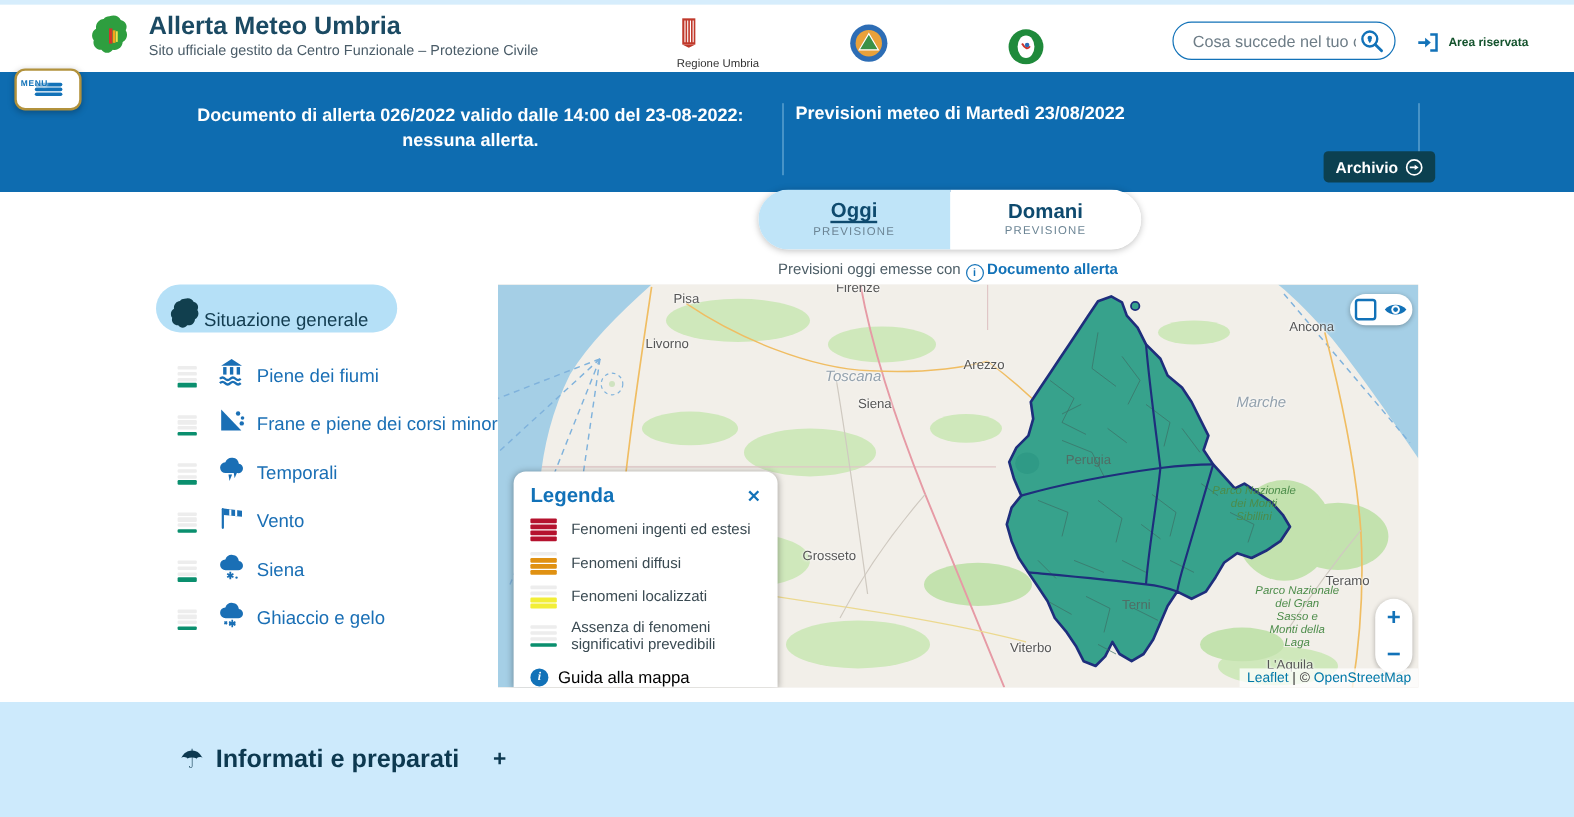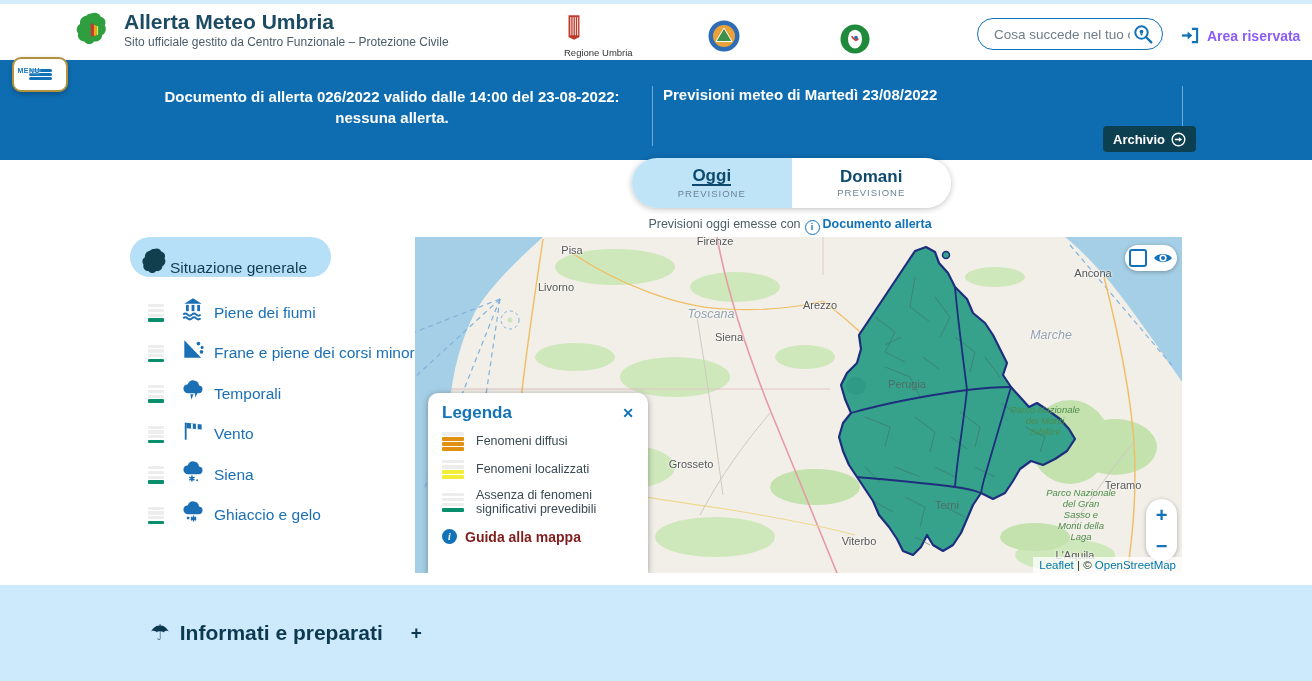--- a/index.html
+++ b/index.html
@@ -16,21 +16,21 @@
   .regione-logo{position:absolute;left:24px;top:2px;width:92px;}
   .regione-label{font-size:9.5px;color:#333;margin-top:1px;}
   .pc-logo{position:absolute;left:168px;top:8px;}
   .cf-logo{position:absolute;left:300px;top:12px;}
   .search-pill{position:absolute;left:977px;top:14px;width:186px;height:32px;border:1.5px solid #1272b8;
                border-radius:17px;background:#fff;display:flex;align-items:center;padding:0 8px 0 14px;box-sizing:border-box;}
   .search-pill input{border:none;outline:none;flex:1;min-width:0;font-size:13.5px;color:#333;
                      font-family:"Liberation Sans",sans-serif;background:transparent;}
   .search-pill input::placeholder{color:#6e7d87;}
   .area-riservata{position:absolute;left:1180px;top:22px;display:flex;align-items:center;gap:8px;cursor:pointer;}
-  .area-riservata span{font-size:14px;font-weight:bold;color:#8b5cf6;}
+  .area-riservata span{font-size:10px;font-weight:bold;color:#14532d;}
 
   
   .menu-btn{position:absolute;left:12px;top:57px;width:56px;height:35px;background:#fff;border:2px solid #b2923c;
             border-radius:9px;box-shadow:0 2px 5px rgba(0,0,0,.25);z-index:30;cursor:pointer;
             display:flex;flex-direction:column;align-items:center;justify-content:center;gap:2px;padding:0;}
   .menu-btn .hl{width:23px;height:3px;border-radius:2px;background:#1272b8;margin:1px 0;}
   .menu-btn .mlabel{font-size:7px;font-weight:bold;color:#1272b8;letter-spacing:.5px;margin-top:1px;}
 
   
   .banner{position:absolute;left:0;top:60px;width:1312px;height:100px;background:#0e6cb0;}
@@ -92,21 +92,21 @@
           border-radius:10px 10px 0 0;box-shadow:0 1px 6px rgba(0,0,0,.35);box-sizing:border-box;padding:10px 14px;}
   .legend-head{display:flex;justify-content:space-between;align-items:center;}
   .legend-title{font-size:17px;font-weight:bold;color:#1272b8;}
   .legend-close{font-size:14px;font-weight:bold;color:#1272b8;cursor:pointer;line-height:1;}
   .legend-item{display:flex;align-items:center;gap:12px;margin-top:9px;}
   .legend-item .llabel{font-size:12.5px;color:#3a4a52;line-height:1.15;}
   .legend-guide{display:flex;align-items:center;gap:8px;margin-top:12px;cursor:pointer;}
   .legend-guide .info-fill{width:15px;height:15px;border-radius:50%;background:#1272b8;color:#fff;
                            font-size:10px;font-weight:bold;font-style:italic;text-align:center;line-height:15px;
                            font-family:"Liberation Serif",serif;}
-  .legend-guide span.gtext{font-size:14px;font-weight:bold;color:#7f1d1d;}
+  .legend-guide span.gtext{font-size:14px;font-weight:normal;color:#000000;}
 
   
   .footer-band{position:absolute;left:0;top:585px;width:1312px;height:96px;background:#cdeafc;}
   .footer-row{position:absolute;left:150px;top:36px;display:flex;align-items:center;}
   .footer-row .umb{font-size:22px;color:#0d3950;line-height:1;}
   .footer-row .ftitle{font-size:21px;font-weight:bold;color:#0d3950;margin-left:10px;cursor:pointer;}
   .footer-row .fplus{font-size:19px;font-weight:bold;color:#0d3950;margin-left:28px;cursor:pointer;}
 </style>
 </head>
 <body>
@@ -434,20 +434,29 @@
     </div>
 
     
     <div class="legend">
       <div class="legend-head">
         <span class="legend-title">Legenda</span>
         <span class="legend-close">✕</span>
       </div>
       <div class="legend-item">
         <span class="bars">
+            <span class="bar" style="background: rgb(181, 18, 46);"></span>
+            <span class="bar" style="background: rgb(181, 18, 46);"></span>
+            <span class="bar" style="background: rgb(181, 18, 46);"></span>
+            <span class="bar" style="background: rgb(181, 18, 46);"></span>
+          </span>
+        <span class="llabel">Fenomeni ingenti ed estesi</span>
+      </div>
+      <div class="legend-item">
+        <span class="bars">
             <span class="bar" style="background: rgb(237, 237, 237);"></span>
             <span class="bar" style="background: rgb(224, 145, 18);"></span>
             <span class="bar" style="background: rgb(224, 145, 18);"></span>
             <span class="bar" style="background: rgb(224, 145, 18);"></span>
           </span>
         <span class="llabel">Fenomeni diffusi</span>
       </div>
       <div class="legend-item">
         <span class="bars">
             <span class="bar" style="background: rgb(237, 237, 237);"></span>

